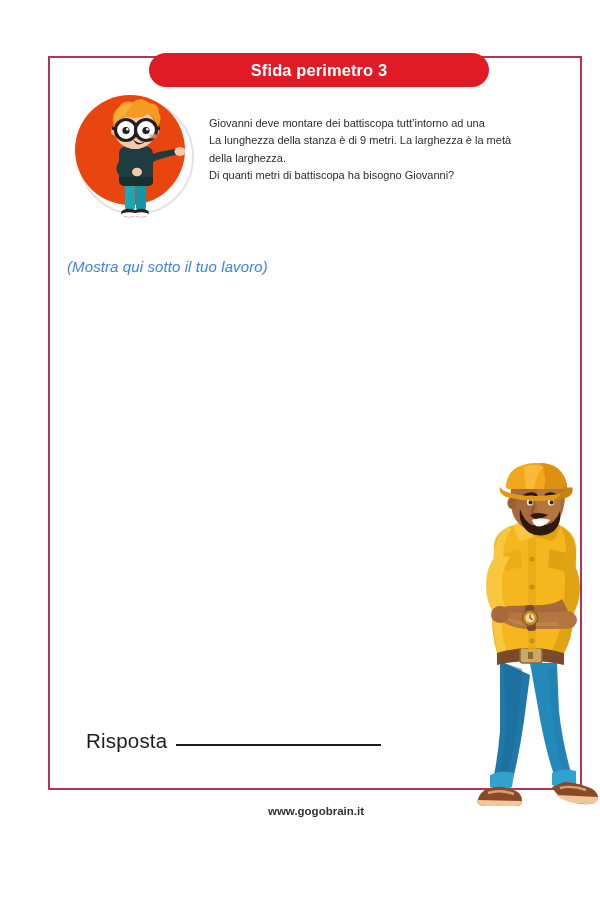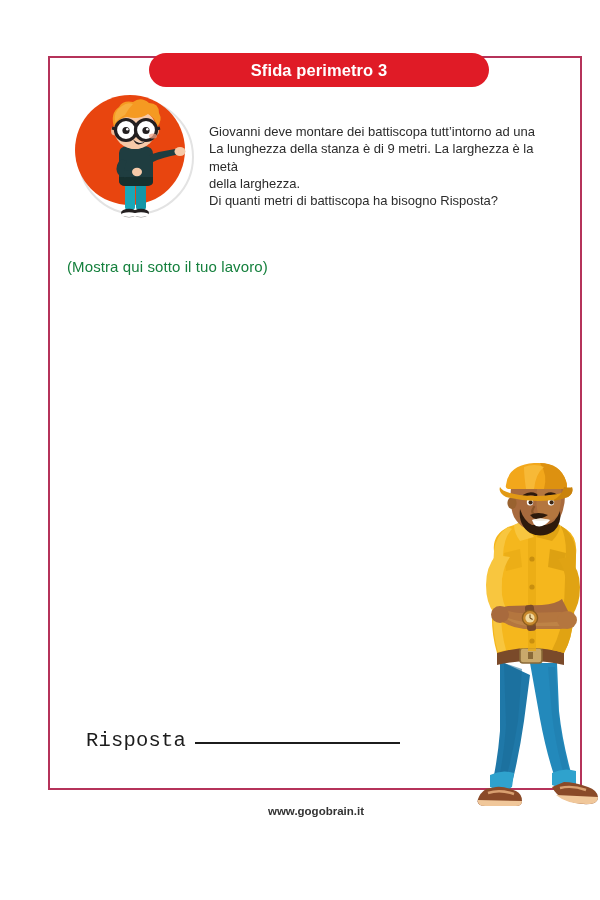--- a/index.html
+++ b/index.html
@@ -90,51 +90,51 @@
     left: 0;
     top: 0;
     width: 118px;
     height: 132px;
   }
 
   
   .problem {
     position: absolute;
     left: 193px;
-    top: 123px;
+    top: 115px;
     width: 350px;
-    font-size: 13px;
+    font-size: 11px;
     line-height: 17.3px;
     color: #2b2b2b;
   }
   .problem p { margin: 0; }
 
   
   .instruction {
     position: absolute;
     left: 51px;
     top: 258px;
     font-size: 15px;
-    color: #15803d;
+    font-style: italic;
+    color: #3b82f6;
     letter-spacing: 0.1px;
   }
 
   
   .answer {
     position: absolute;
     left: 70px;
     top: 729px;
     display: flex;
     align-items: baseline;
   }
   .answer-label {
     font-size: 20.5px;
     color: #1c1c1c;
     letter-spacing: 0.2px;
-    font-family: Liberation Mono, monospace;
   }
   .answer-blank {
     display: inline-block;
     width: 205px;
     height: 0;
     margin-left: 9px;
     border-bottom: 2px solid #1c1c1c;
     position: relative;
     top: -2px;
   }
@@ -220,21 +220,21 @@
 
       <path d="M58 46 Q64 53 72 47 Q68 51 63.5 51.5 Q60 51.2 58 46 Z" fill="#231f20"></path>
       <path d="M60.5 47.6 Q64.5 51.2 69.5 48.4 Q65 50.2 60.5 47.6 Z" fill="#ffffff"></path>
     </svg>
   </div>
 
   <div class="problem">
     <p>Giovanni deve montare dei battiscopa tutt’intorno ad una</p>
     <p>La lunghezza della stanza è di 9 metri. La larghezza è la metà</p>
     <p>della larghezza.</p>
-    <p>Di quanti metri di battiscopa ha bisogno Risposta?</p>
+    <p>Di quanti metri di battiscopa ha bisogno Giovanni?</p>
   </div>
 
   <div class="instruction">(Mostra qui sotto il tuo lavoro)</div>
 
   <div class="answer">
     <span class="answer-label">Risposta</span>
     <span class="answer-blank"></span>
   </div>
 
   <div class="footer">www.gogobrain.it</div>

